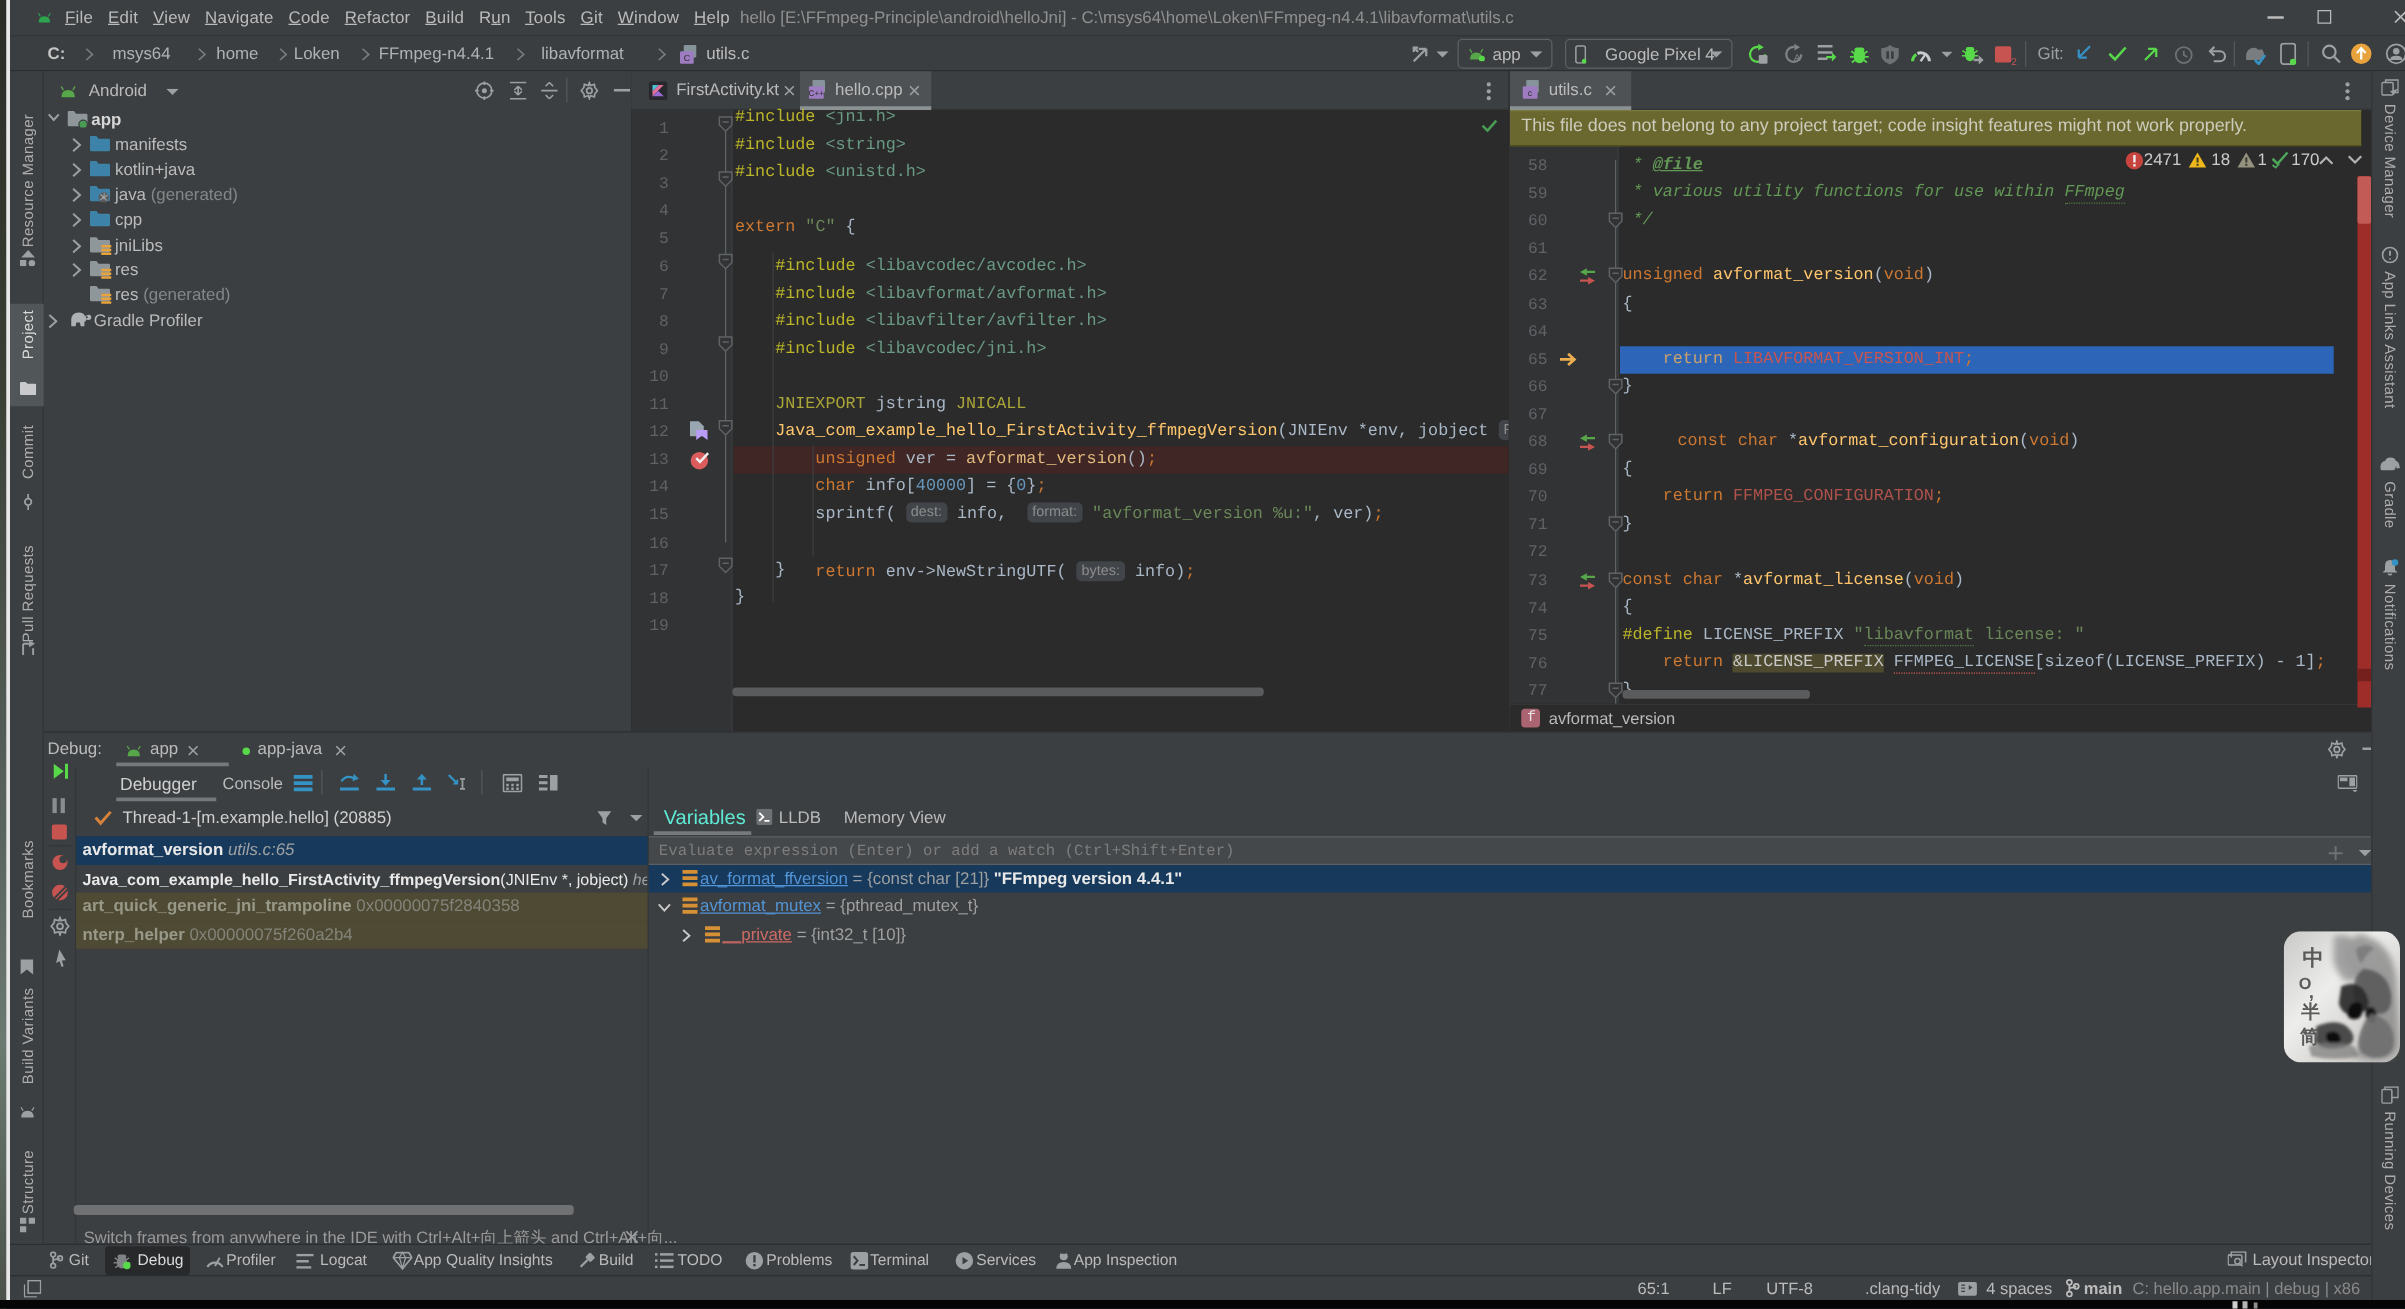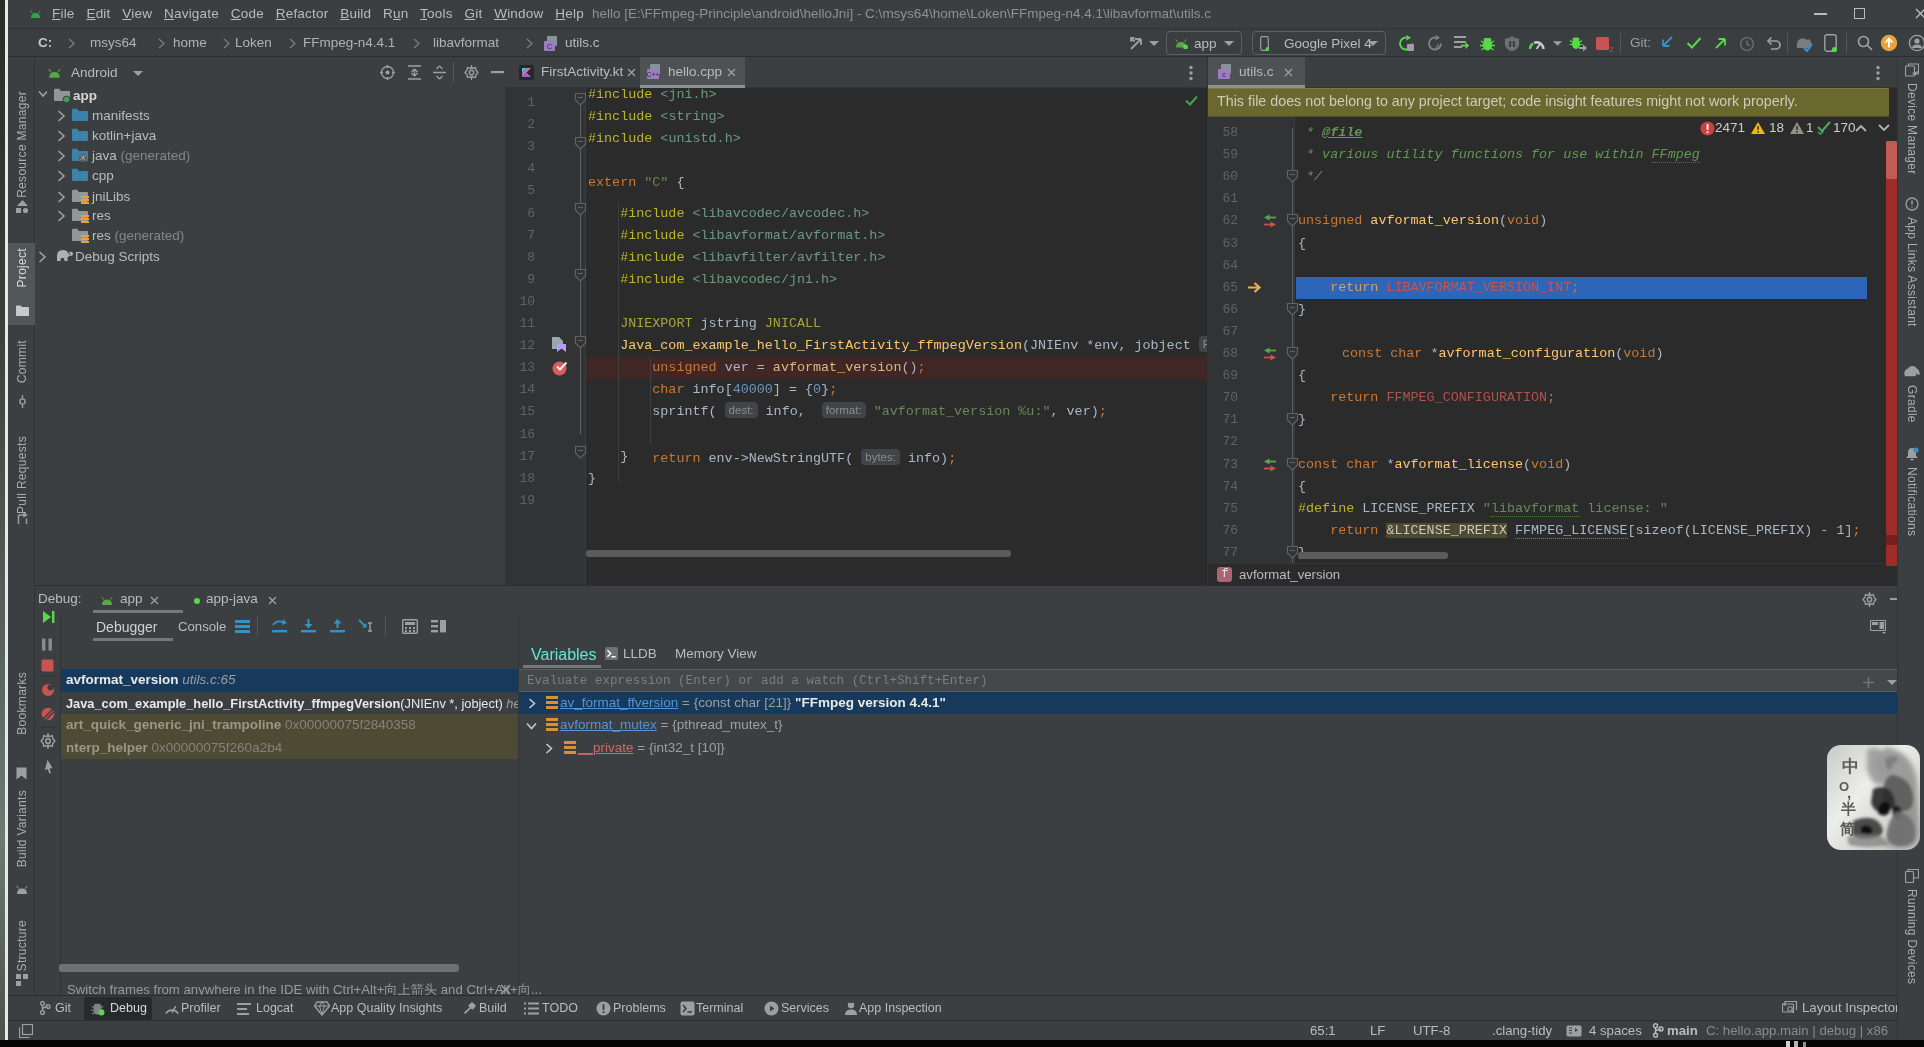--- a/index.html
+++ b/index.html
@@ -377,21 +377,21 @@
       </svg>
   <div class="abs t" style="left:57px;top:171px;font-size:13.5px;">res <span style="color:#848688">(generated)</span></div>
 
   <svg class="abs" style="left:3px;top:194px" width="9" height="12" viewBox="0 0 9 12">
         <path d="M1.5 1 L7 6 L1.5 11" stroke="#9da0a2" stroke-width="1.6" fill="none"></path>
       </svg>
   <svg class="abs" style="left:19px;top:190px" width="20" height="16" viewBox="0 0 20 16">
         <path d="M3 14 V9 Q3 3 9 3 Q13 3 14 6 L16 5 Q19 4 19 7 Q19 9 16.5 9 L15 8.5 Q15 10 13.5 10.5 L13.5 14 H10.5 L10 11 H7 L6.5 14 Z" fill="#aeb1b3"></path>
         <circle cx="15.5" cy="6.8" r="0.8" fill="#3c3f41"></circle>
       </svg>
-  <div class="abs t" style="left:40px;top:192px;font-size:13.5px;">Debug Scripts</div>
+  <div class="abs t" style="left:40px;top:192px;font-size:13.5px;">Gradle Profiler</div>
 </div>
 
 <div class="abs" id="led" style="left:505px;top:57px;width:702px;height:528px;background:#2b2b2b;">
 
   <div class="abs" style="left:0;top:0;width:702px;height:31px;background:#3c3f41;border-bottom:1px solid #323537;">
     <svg class="abs" style="left:14px;top:8px" width="15" height="15" viewBox="0 0 15 15">
           <rect width="15" height="15" rx="2" fill="#26282e"></rect>
           <path d="M3 12 L12 3 H8 L3 8 Z" fill="#e0709a"></path>
           <path d="M3 12 L7.5 7.5 L12 12 Z" fill="#9a6ad4"></path>
           <path d="M3 3 H8 L3 8 Z" fill="#4dbdd6"></path>
@@ -802,20 +802,32 @@
         <rect x="9" y="1" width="6" height="12.4" fill="#9da0a2"></rect>
       </svg>
 
   <svg class="abs" style="left:1862px;top:34px" width="16" height="14" viewBox="0 0 16 14">
         <rect x="0.5" y="0.5" width="15" height="10" rx="1" fill="none" stroke="#9da0a2" stroke-width="1.2"></rect>
         <rect x="2" y="2" width="6" height="3" fill="#9da0a2"></rect>
         <rect x="9.5" y="2" width="4.5" height="7" fill="#9da0a2"></rect>
         <path d="M12 12 l2 2 l2 -2 z" fill="#9da0a2"></path>
       </svg>
 
+  <div class="abs" style="left:53px;top:57px;width:458px;height:24px;">
+    <svg class="abs" style="left:14px;top:5px" width="15" height="13" viewBox="0 0 15 13">
+          <path d="M1.5 6 L5.5 10.5 L13.5 1.5" stroke="#d6823c" stroke-width="2.4" fill="none"></path>
+        </svg>
+    <div class="abs" style="left:37px;top:3px;font-size:13.5px;color:#d0d0d0;">Thread-1-[m.example.hello] (20885)</div>
+    <svg class="abs" style="left:416px;top:5px" width="13" height="13" viewBox="0 0 13 13">
+          <path d="M1 1 H12 L8 6.5 V12 L5 10 V6.5 Z" fill="#9da0a2"></path>
+        </svg>
+    <svg class="abs" style="left:443px;top:9px" width="10" height="6" viewBox="0 0 10 6">
+          <path d="M0 0 L5 5 L10 0 Z" fill="#9da0a2"></path>
+        </svg>
+  </div>
   <div class="abs" style="left:53px;top:83px;width:458px;height:22.5px;background:#16395c;">
     <div class="abs" style="left:5px;top:3px;font-size:13.5px;color:#e8e8e8;font-weight:bold;">avformat_version <span style="font-weight:normal;font-style:italic;color:#9da0a2;">utils.c:65</span></div>
   </div>
   <div class="abs" style="left:53px;top:105.5px;width:457px;height:22.5px;overflow:hidden;">
     <div class="abs" style="left:5px;top:4px;font-size:12.8px;color:#e8e8e8;font-weight:bold;white-space:nowrap;">Java_com_example_hello_FirstActivity_ffmpegVersion<span style="font-weight:normal;">(JNIEnv *, jobject)</span> <span style="font-weight:normal;font-style:italic;color:#9da0a2;">he</span></div>
   </div>
   <div class="abs" style="left:53px;top:128px;width:458px;height:22.5px;background:#4e4a33;">
     <div class="abs" style="left:5px;top:3px;font-size:13.5px;color:#989888;font-weight:bold;">art_quick_generic_jni_trampoline <span style="font-weight:normal;color:#83837a;">0x00000075f2840358</span></div>
   </div>
   <div class="abs" style="left:53px;top:150.5px;width:458px;height:22.5px;background:#4e4a33;">

